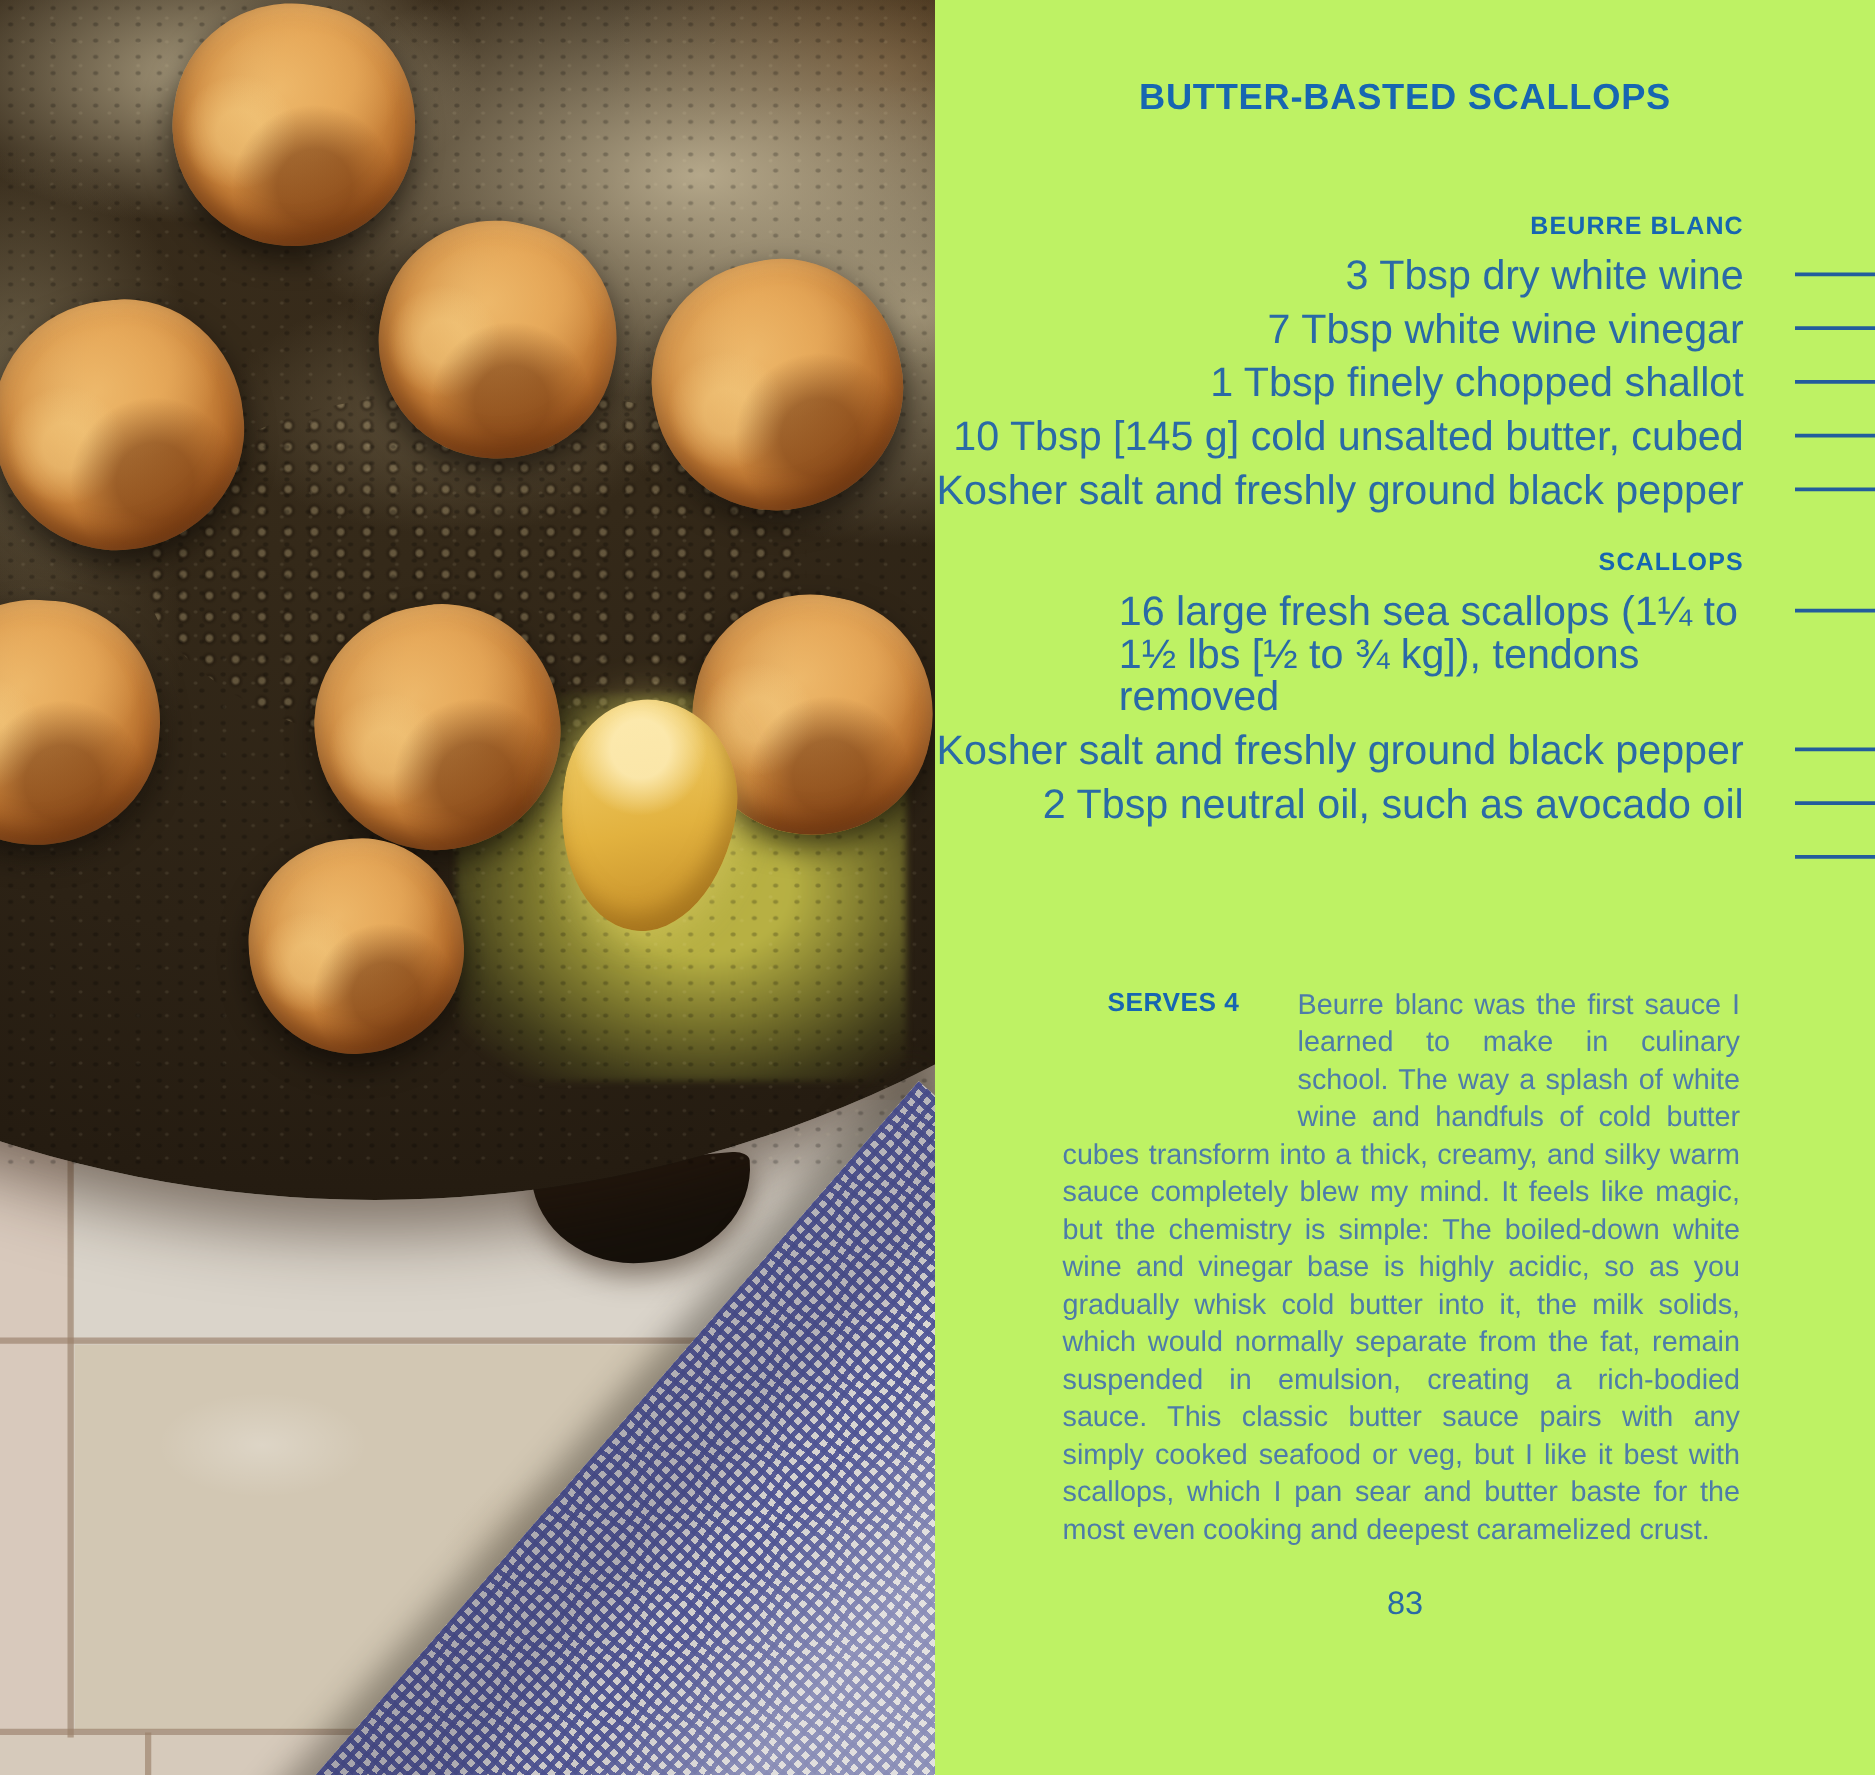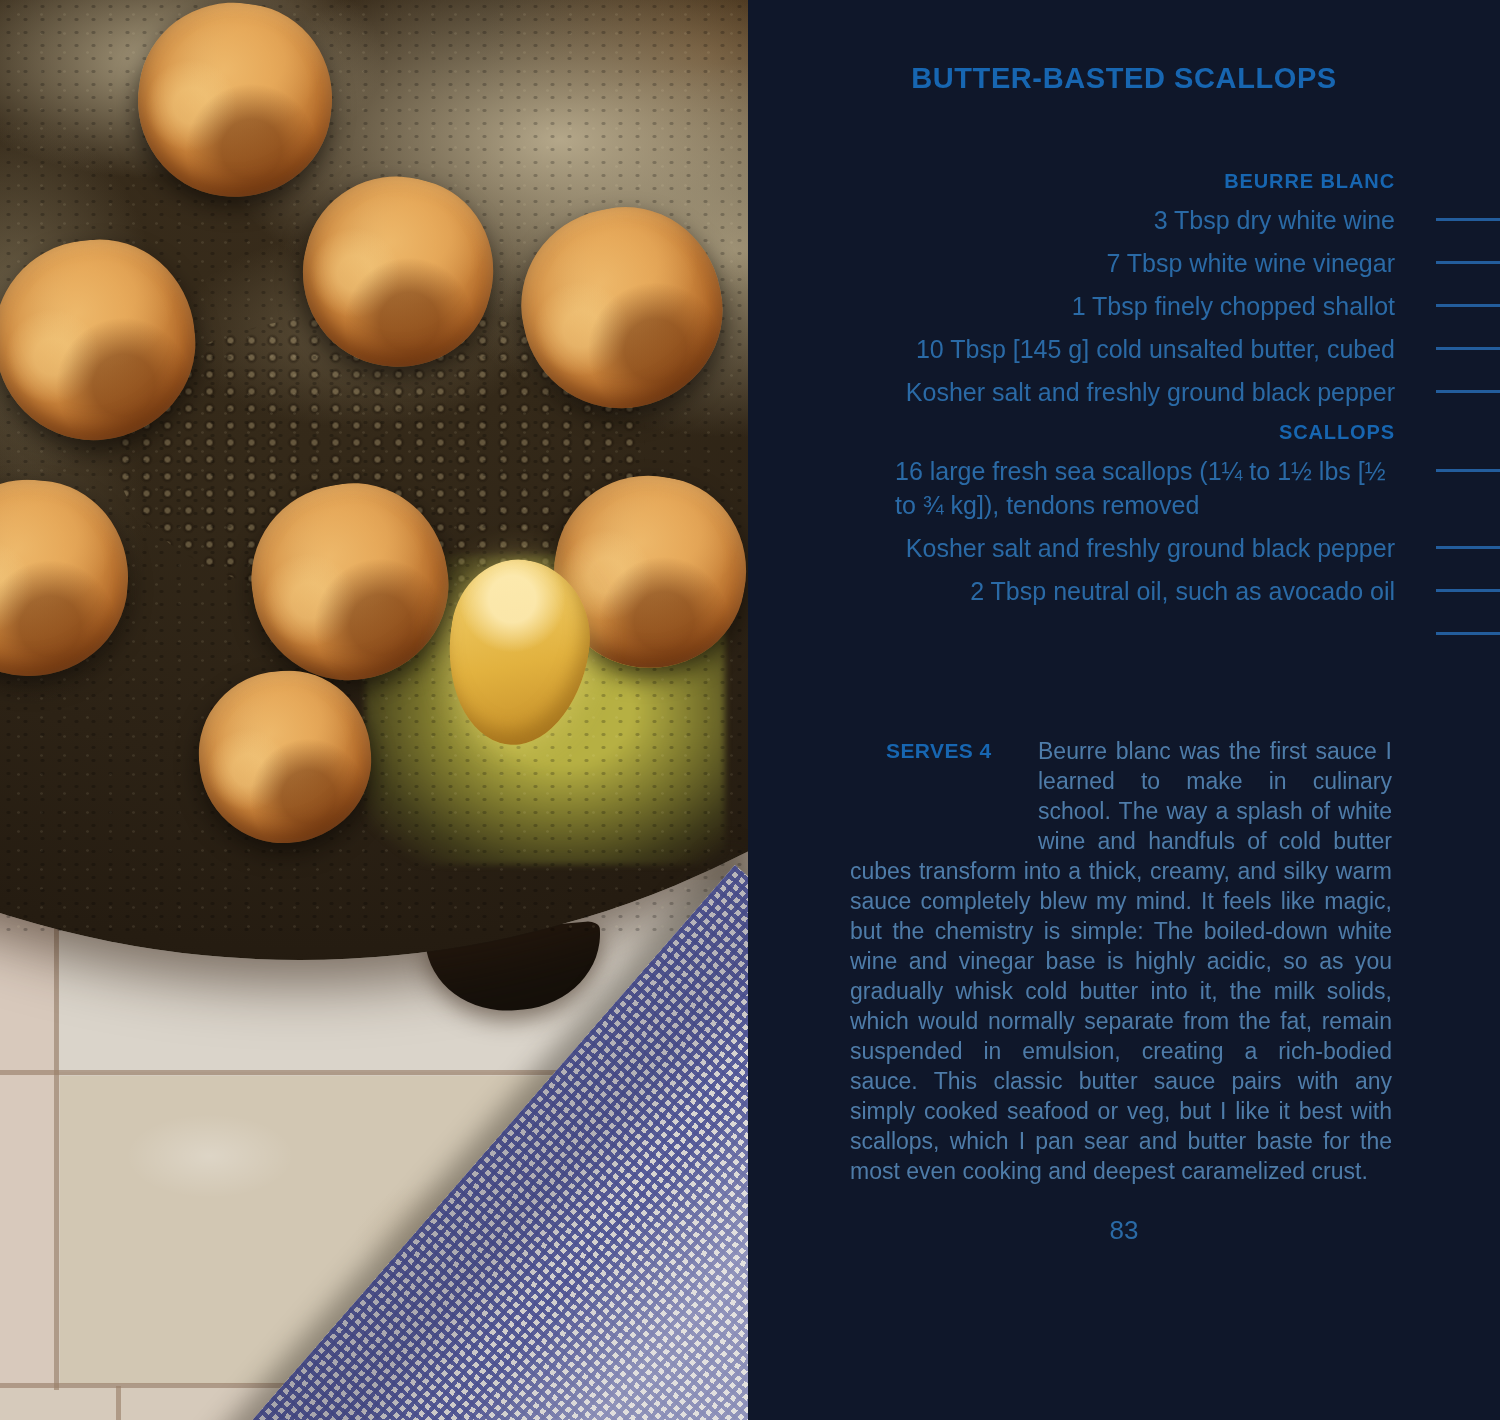--- a/index.html
+++ b/index.html
@@ -81,27 +81,27 @@
     transform:rotate(41deg);transform-origin:0 0;background-color:#EAE7E1;
     background-image:
       repeating-linear-gradient(0deg, rgba(84,90,158,0.92) 0 4px, rgba(84,90,158,0) 4px 9px),
       repeating-linear-gradient(90deg, rgba(84,90,158,0.92) 0 4px, rgba(84,90,158,0) 4px 9px);
     box-shadow:-16px -8px 26px rgba(40,35,25,0.4);}
   .cloth-overlay{position:absolute;inset:0;background:
     linear-gradient(to right, rgba(30,30,70,0.2) 0 70px, rgba(30,30,70,0) 130px 150px, rgba(255,255,255,0.34) 260px 100%),
     linear-gradient(to bottom, rgba(20,20,50,0.05), rgba(20,20,50,0.2) 75%);}
 
   
-  .page{position:absolute;left:748px;top:0;width:752px;height:1420px;background:#0f172a;color:#2A6AA6;}
+  .page{position:absolute;left:748px;top:0;width:752px;height:1420px;background:#bef264;color:#2A6AA6;}
   .title{margin:60px 0 0;text-align:center;color:#1766B1;font-weight:bold;font-size:29px;line-height:36px;letter-spacing:0.6px;}
   .title span{display:block;}
   .ingredients{margin-top:74px;}
   .ing-h{text-align:right;padding-right:105px;color:#1766B1;font-weight:bold;font-size:20px;letter-spacing:0.9px;margin:0 0 10px;}
-  .sec2{margin-top:12px;}
-  .ing-row{position:relative;text-align:right;padding-right:105px;margin-bottom:9px;font-size:25px;line-height:34px;color:#2A6AA6;white-space:nowrap;}
+  .sec2{margin-top:30px;}
+  .ing-row{position:relative;text-align:right;padding-right:105px;margin-bottom:9px;font-size:33px;line-height:34px;color:#2A6AA6;white-space:nowrap;}
   .ing-row.wrap{white-space:normal;}
   .ing-row.wrap .ing-text{display:inline-block;max-width:500px;text-align:left;}
   .rule{position:absolute;right:0;top:15px;width:64px;height:3px;background:#235D9C;}
   .intro{margin:128px 108px 0 102px;text-align:justify;color:#4E7CA9;font-size:23px;line-height:30px;}
   .serves{float:left;width:188px;height:92px;padding-left:36px;box-sizing:border-box;color:#1766B1;font-weight:bold;font-size:21px;letter-spacing:0.4px;line-height:30px;}
   .pagenum{margin-top:29px;text-align:center;font-size:26px;color:#2A6AA6;}
 </style>
 </head>
 <body>
 

